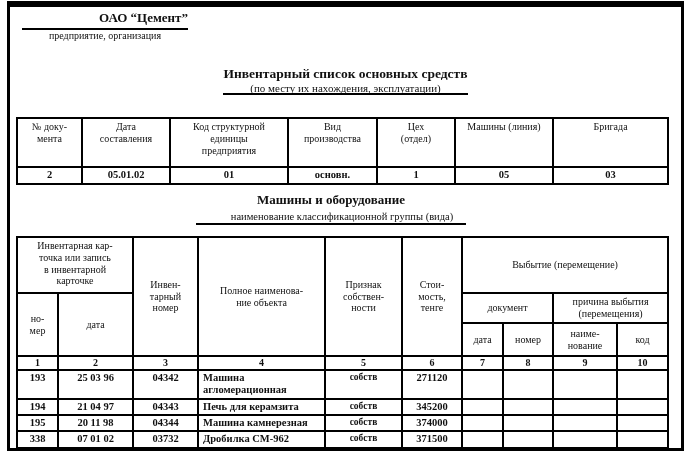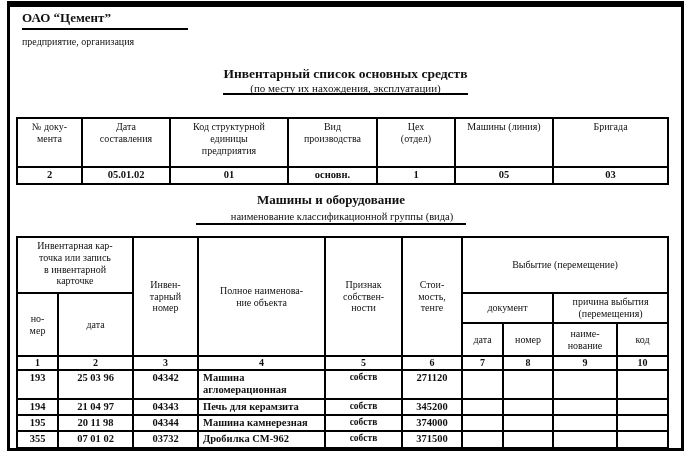--- a/index.html
+++ b/index.html
@@ -14,24 +14,24 @@
   }
   .frame {
     position: absolute; left: 7px; top: 1px;
     width: 677px; height: 450px;
     border: 3px solid #000;
     border-top-width: 6px;
   }
   
   .company { position: absolute; left: 22px; top: 10px; width: 166px; }
   .company-name {
-    font-weight: bold; font-size: 13px; text-align: left;
+    font-weight: bold; font-size: 13px; text-align: right;
     padding-bottom: 2px; border-bottom: 2px solid #000;
   }
-  .company-caption { font-size: 10px; padding-top: 6px; text-align: left; }
+  .company-caption { font-size: 10px; padding-top: 0; text-align: center; }
 
   
   .doc-title { position: absolute; top: 64px; left: 0; width: 691px; text-align: center; }
   .doc-title span {
     font-weight: bold; font-size: 13.5px;
     border-bottom: 2px solid #000; padding-bottom: 12px;
   }
   .doc-subtitle { position: absolute; top: 82px; left: 0; width: 691px; text-align: center; font-size: 11px; }
 
   
@@ -215,21 +215,21 @@
       <td>04344</td>
       <td class="name">Машина камнерезная</td>
       <td class="own">собств</td>
       <td>374000</td>
       <td></td>
       <td></td>
       <td></td>
       <td></td>
     </tr>
     <tr class="drow short">
-      <td>355</td>
+      <td>338</td>
       <td>07 01 02</td>
       <td>03732</td>
       <td class="name">Дробилка СМ-962</td>
       <td class="own">собств</td>
       <td>371500</td>
       <td></td>
       <td></td>
       <td></td>
       <td></td>
     </tr>

